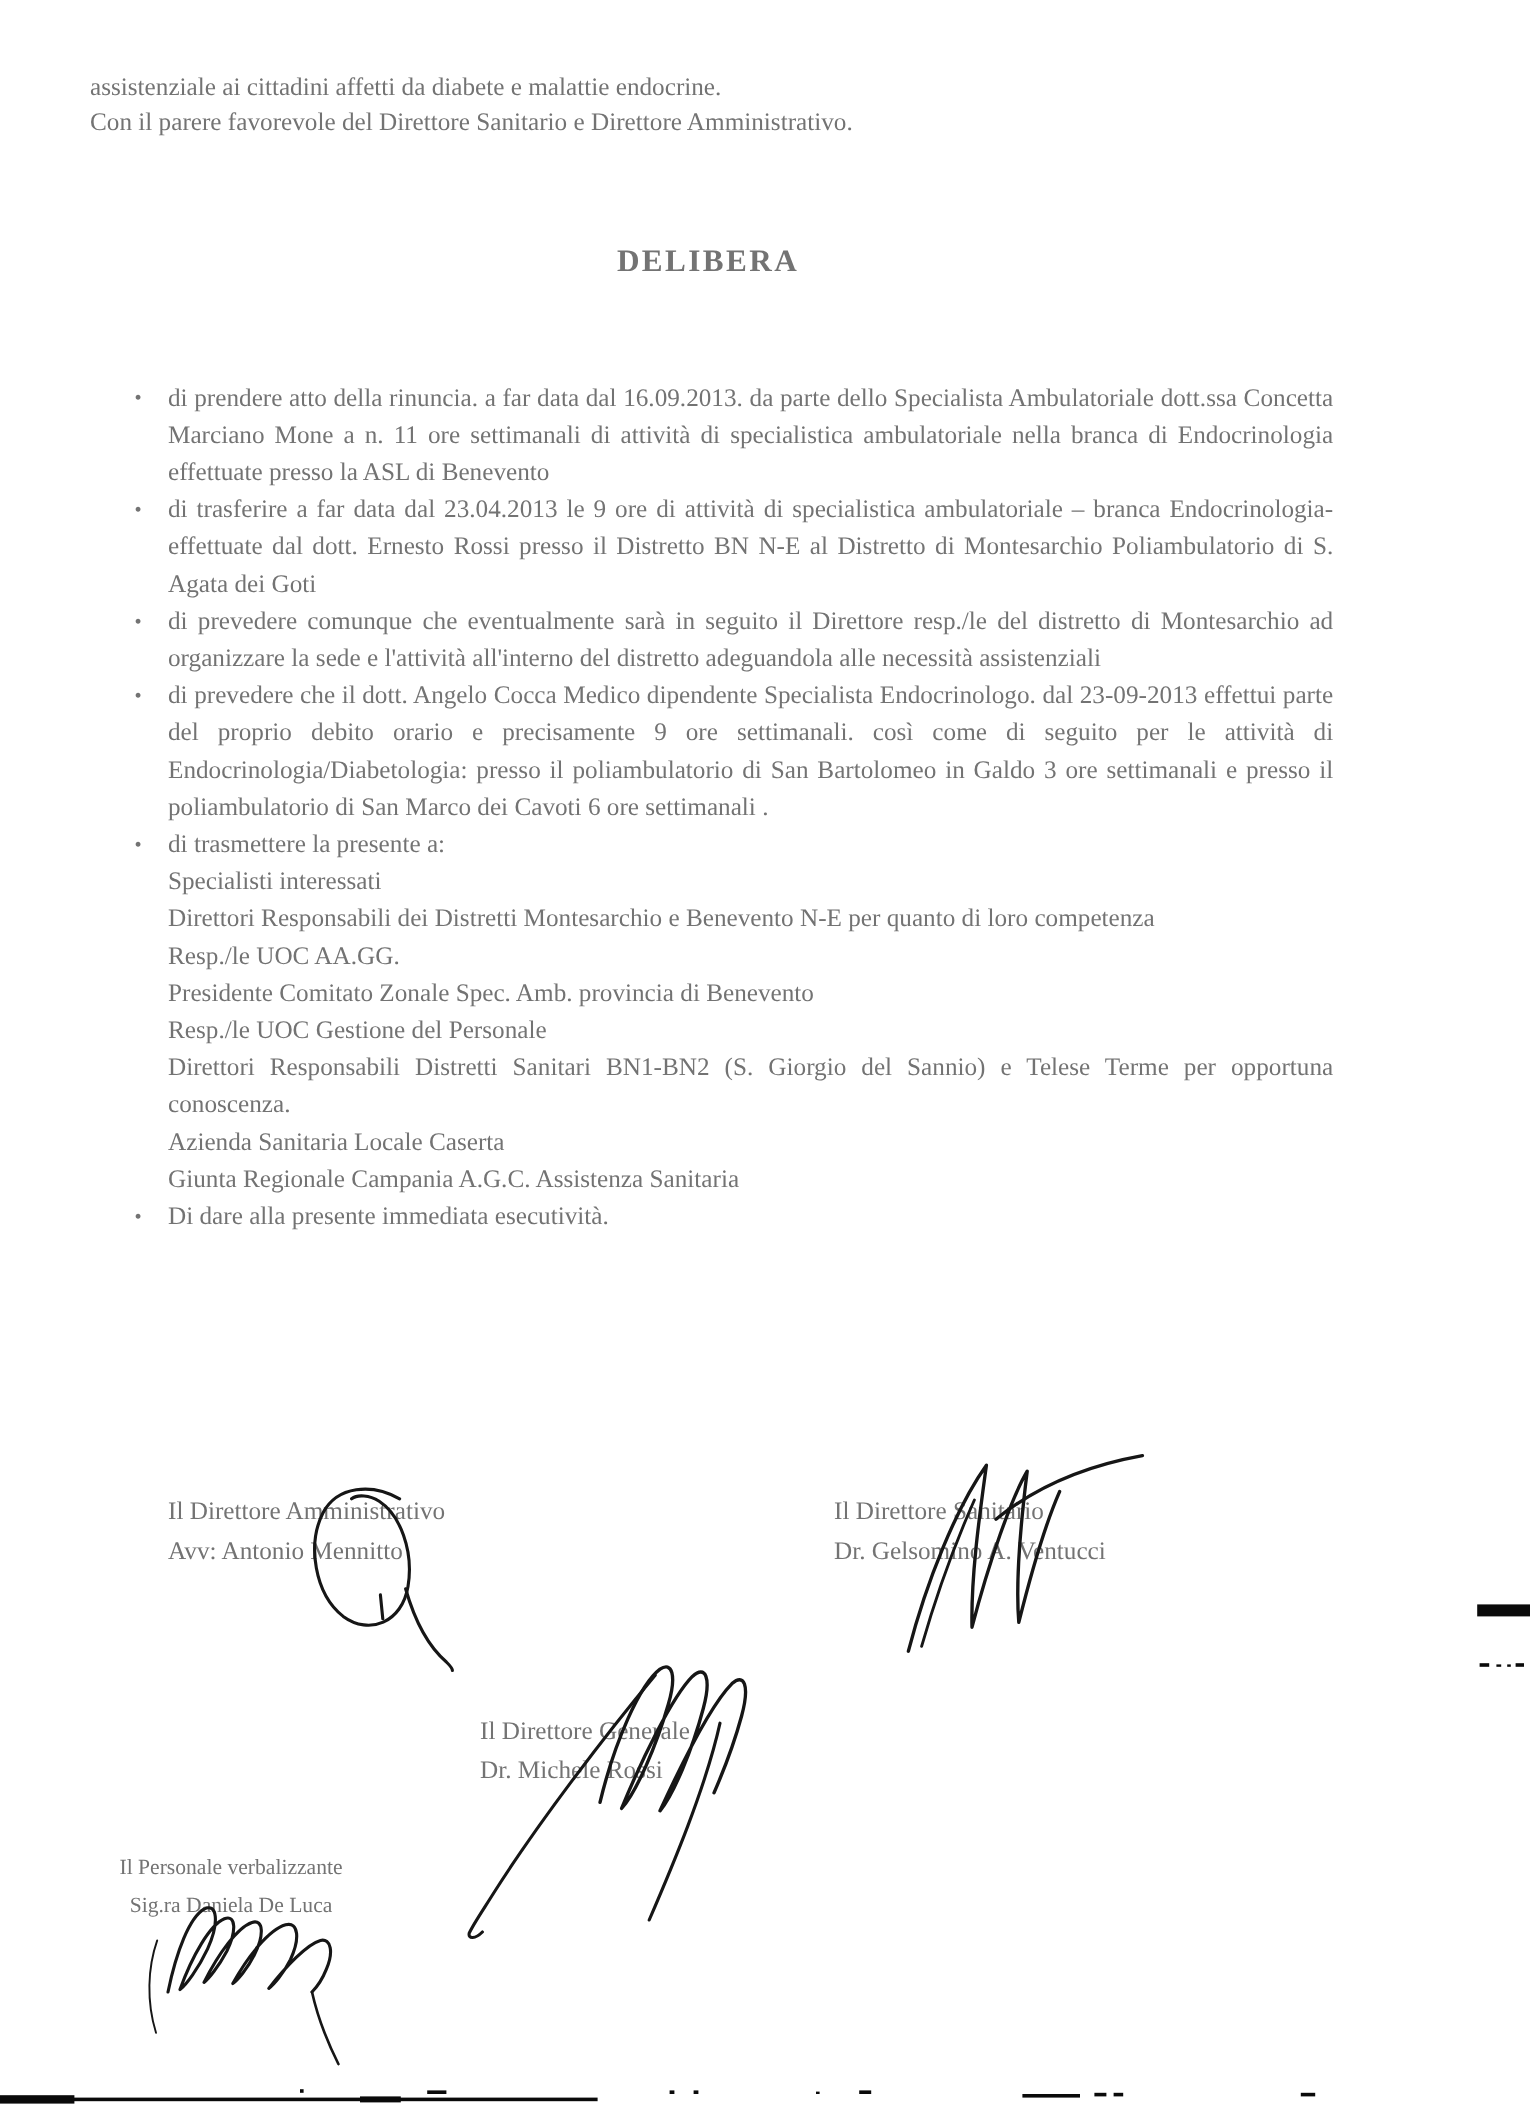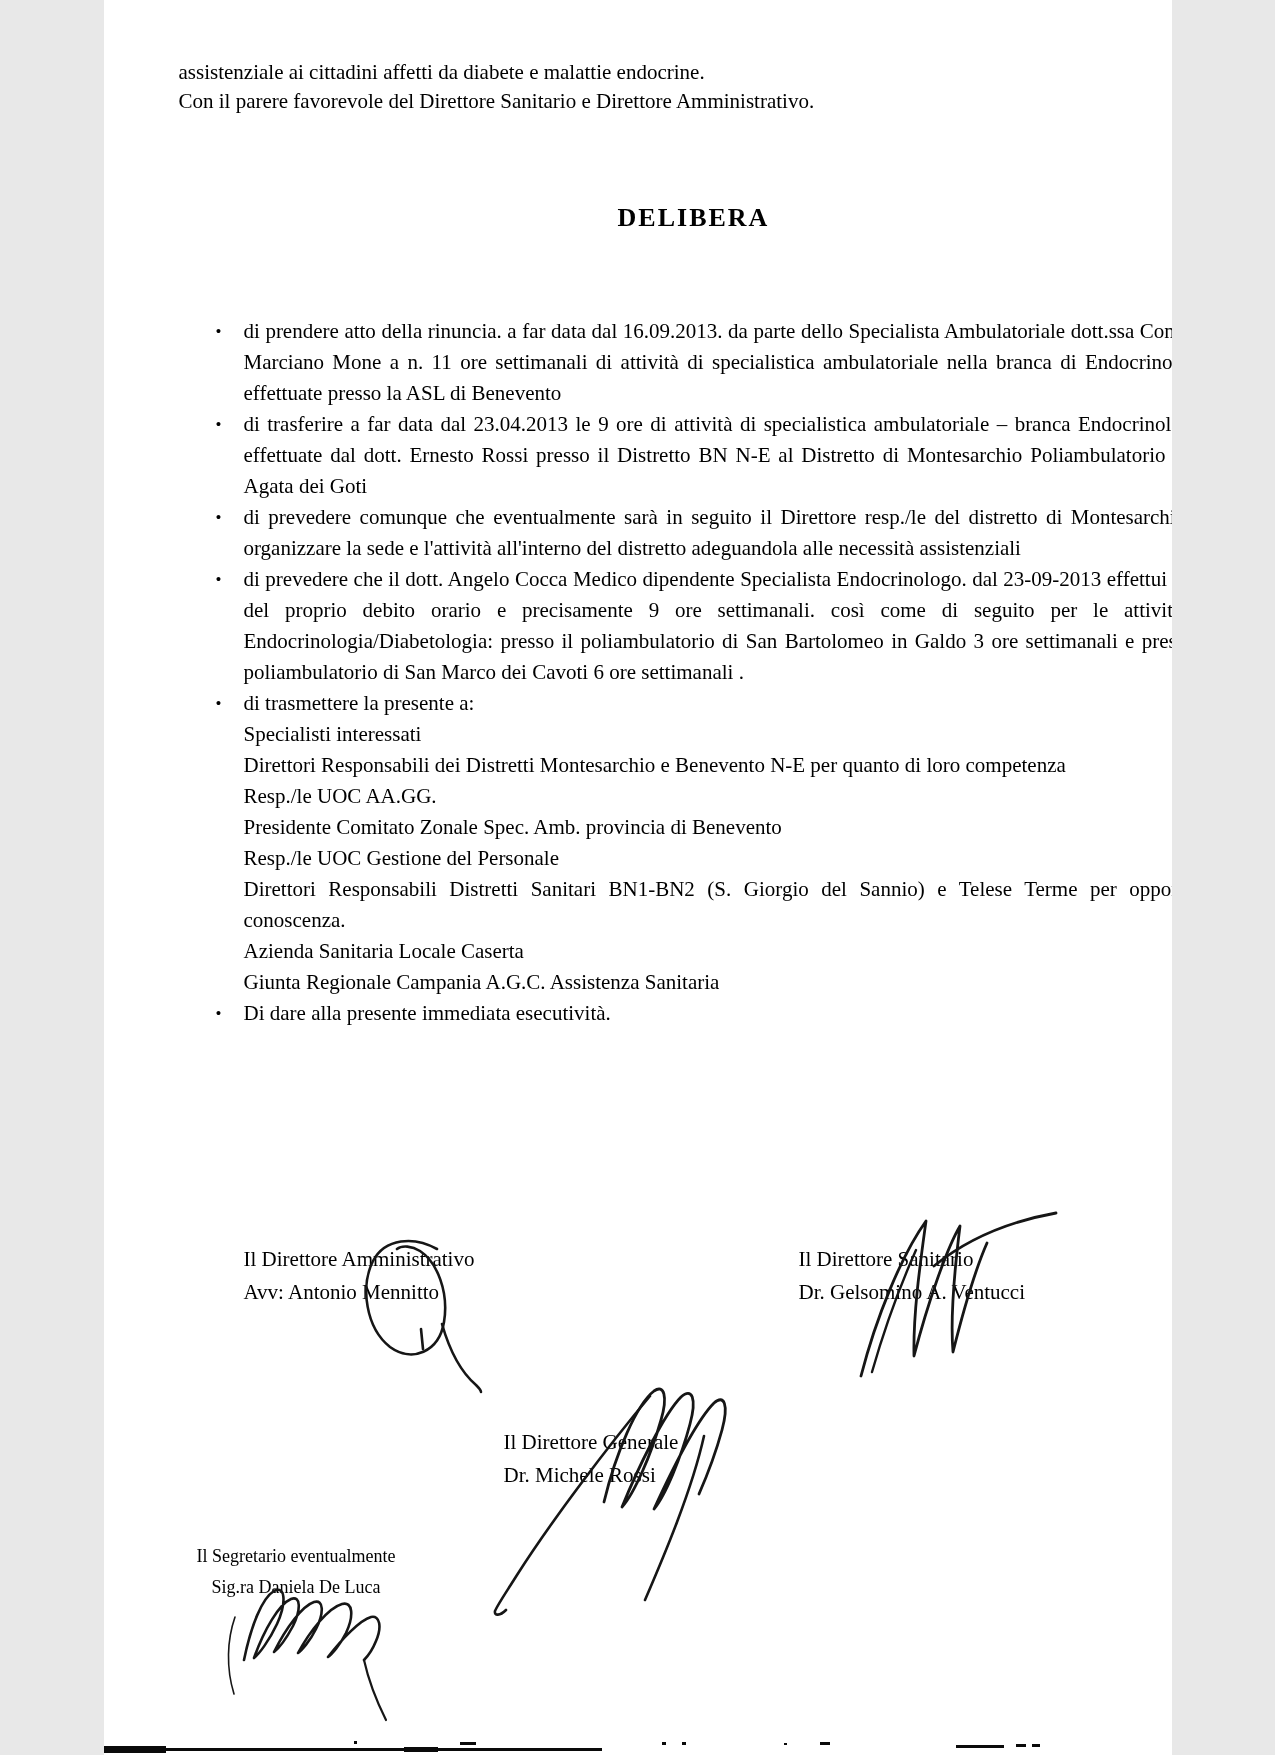--- a/index.html
+++ b/index.html
@@ -1,22 +1,22 @@
 <!DOCTYPE html>
 <html><head>
 <meta charset="utf-8">
 <style>
   html,body{margin:0;padding:0;background:#e8e8e8;}
   .page{
     position:relative;
-    width:1068px;height:1755px;
+    width:1275px;height:1755px;
     margin:0 auto;
     background:#ffffff;
     font-family:"Liberation Serif","DejaVu Serif",serif;
-    color:#000000;
+    color:#737373;
     overflow:hidden;
   }
   .abs{position:absolute;}
   .intro{left:75px;top:58px;width:1060px;font-size:21px;line-height:29px;}
   .heading{
     left:75px;top:203px;width:1030px;
     text-align:center;font-size:26px;font-weight:bold;
     letter-spacing:2px;margin:0;
   }
   .preamble{left:75px;top:281px;width:1060px;font-size:21px;line-height:29px;}
@@ -97,21 +97,21 @@
     <div>Il Direttore Sanitario</div>
     <div>Dr. Gelsomino A. Ventucci</div>
   </div>
 
   <div class="abs sig-block" style="left:400px;top:1426px;width:300px;">
     <div>Il Direttore Generale</div>
     <div>Dr. Michele Rossi</div>
   </div>
 
   <div class="abs sig-small" style="left:70px;top:1541px;width:245px;">
-    <div>Il Segretario eventualmente</div>
+    <div>Il Personale verbalizzante</div>
     <div>Sig.ra Daniela De Luca</div>
   </div>
 
   <svg class="sig-overlay" width="1275" height="1755" viewBox="0 0 1275 1755" aria-hidden="true">
 
     <g>
       <path stroke-width="2.6" d="M 333,1249 C 310,1236 281,1238 269,1261 C 256,1287 262,1328 286,1347 C 308,1363 335,1352 340,1322 C 345,1292 333,1262 316,1251 C 308,1246 298,1245 293,1249"></path>
       <path stroke-width="2.6" d="M 338,1324 C 346,1352 358,1373 372,1385 C 375,1388 377,1390 377,1392"></path>
       <path stroke-width="2.6" d="M 317,1329 L 319,1349"></path>
     </g>

